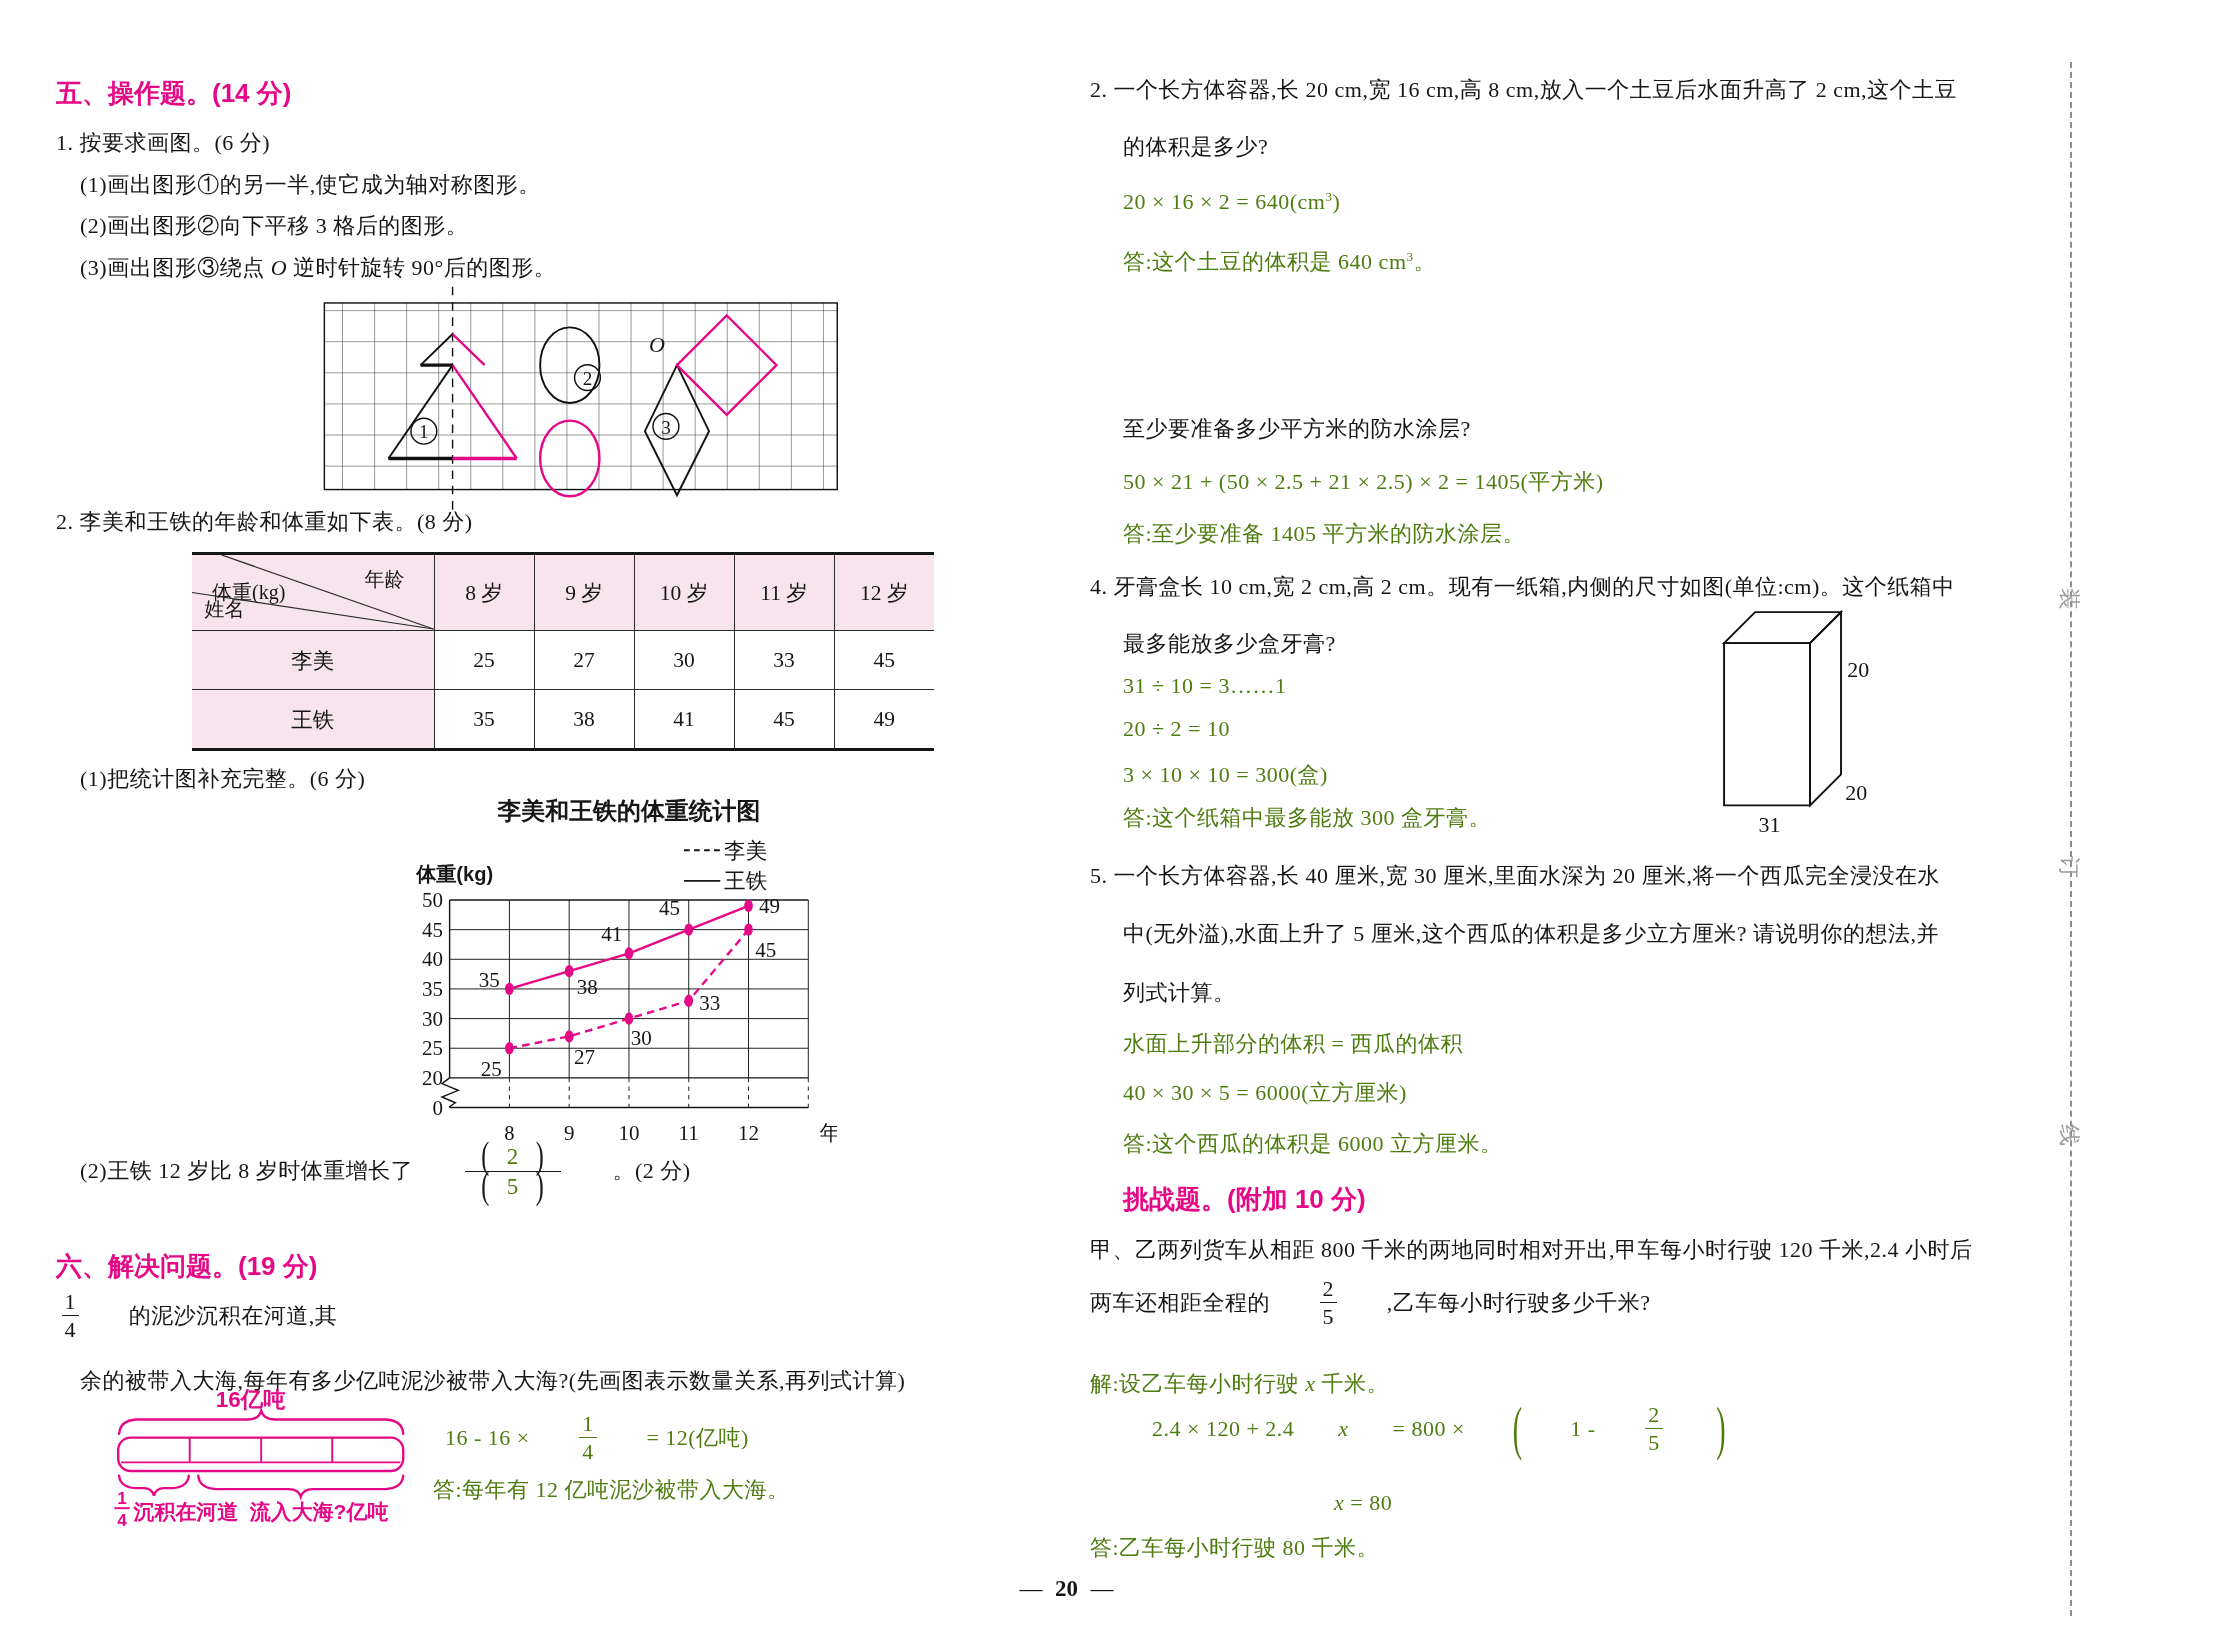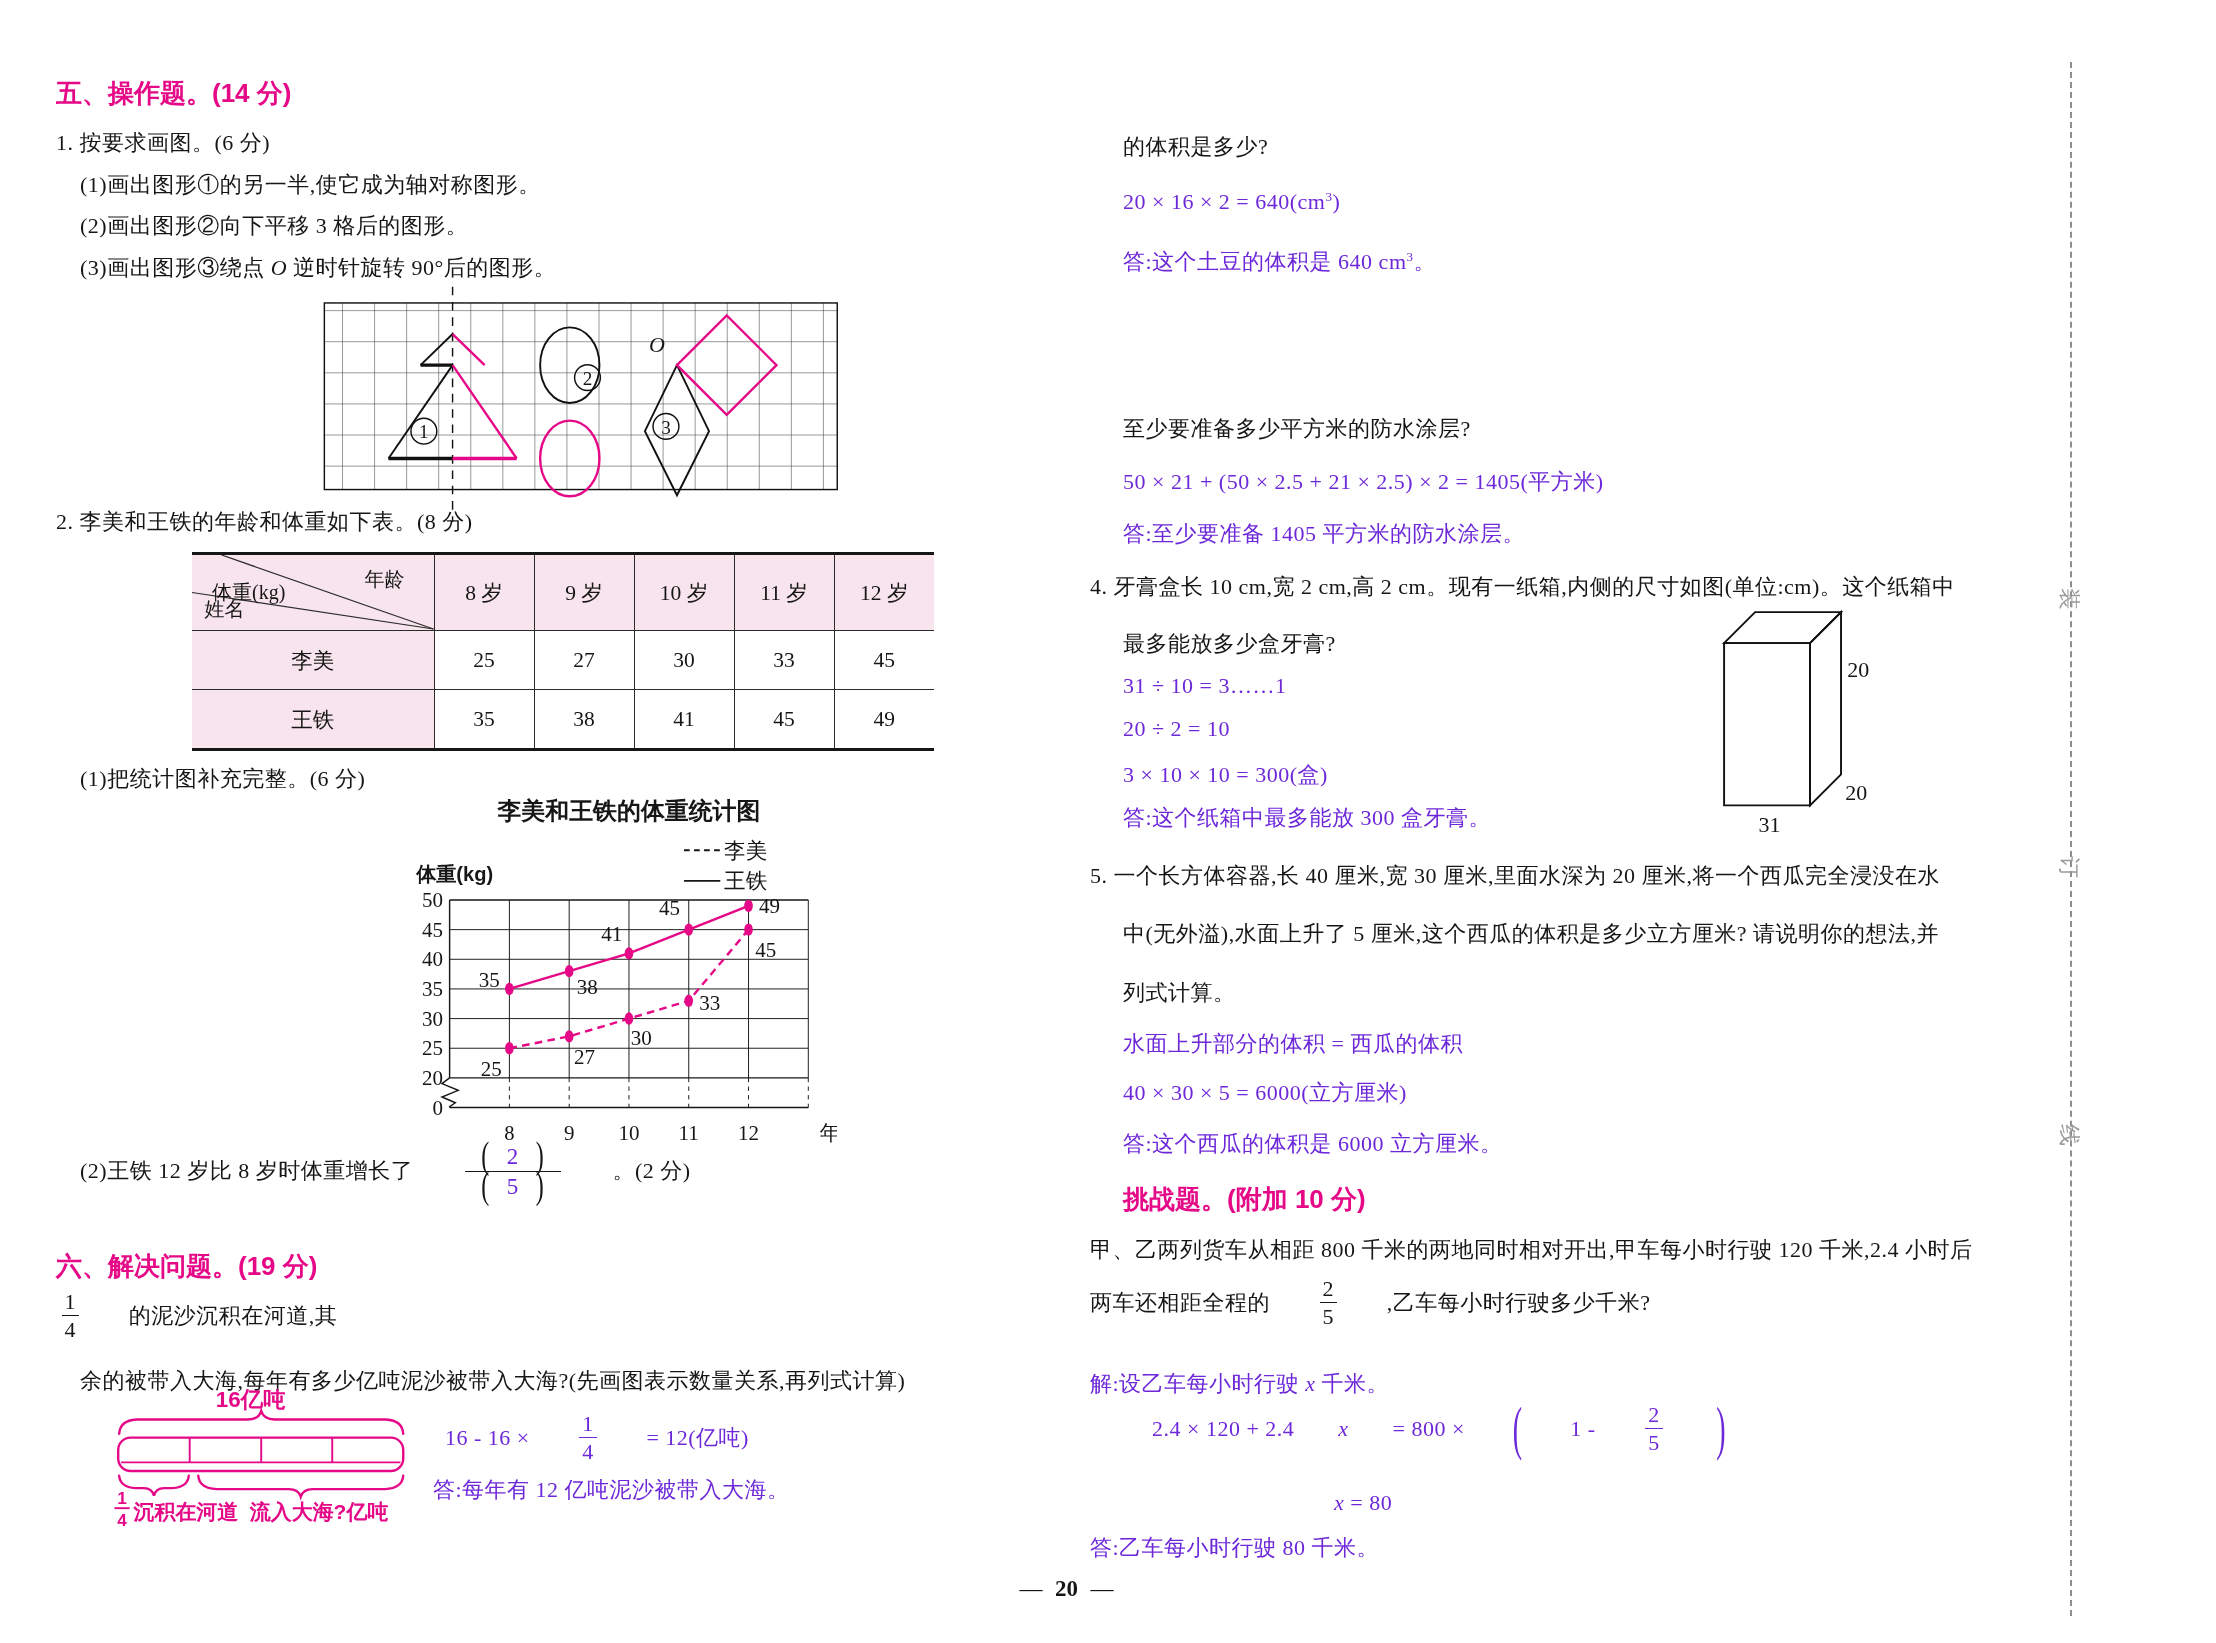--- a/index.html
+++ b/index.html
@@ -1,20 +1,20 @@
 <!DOCTYPE html>
 <html style="font-size:7.7px"><head>
 <meta charset="utf-8">
 <style>
   html,body{margin:0;padding:0;background:#ffffff;}
   #page{position:relative;width:2216px;height:1644px;background:#fff;overflow:hidden;
         font-family:"Liberation Serif","DejaVu Serif",serif;color:#161616;font-size:22px;}
   .abs{position:absolute;}
   .line{white-space:nowrap;letter-spacing:0.5px;}
-  .mag{color:#6d28d9;}
+  .mag{color:#4d7c0f;}
   .sechead{font-family:"Liberation Sans","DejaVu Sans",sans-serif;font-weight:bold;font-size:26px;color:#e50887;white-space:nowrap;}
   .it{font-style:italic;font-family:"Liberation Serif",serif;}
   .sup{vertical-align:super;font-size:13px;line-height:0;}
   .fline{display:flex;align-items:center;white-space:nowrap;letter-spacing:0.5px;gap:44px;}
   
   .frac{display:inline-flex;flex-direction:column;align-items:center;line-height:1;vertical-align:middle;margin:0 5.7px;}
   .frac .fn{padding:0 2.9px 2.4px;}
   .frac .fd{border-top:1.4px solid currentColor;padding:2.9px 2.9px 0;}
   
   .pfrac{display:inline-flex;flex-direction:column;align-items:center;margin:0 7.7px;}
@@ -263,20 +263,21 @@
   <div class="abs fline mag" style="left:445px;top:1413px">
     <span>16 - 16 ×</span>
     <span class="frac">
         <span class="fn">1</span>
         <span class="fd">4</span>
       </span>
     <span>= 12(亿吨)</span>
   </div>
   <div class="abs line mag" style="left:433px;top:1475px">答:每年有 12 亿吨泥沙被带入大海。</div>
 
+  <div class="abs line" style="left:1090px;top:75px">2. 一个长方体容器,长 20 cm,宽 16 cm,高 8 cm,放入一个土豆后水面升高了 2 cm,这个土豆</div>
   <div class="abs line" style="left:1123px;top:132px">的体积是多少?</div>
   <div class="abs line mag" style="left:1123px;top:189px"><span>20 × 16 × 2 = 640(cm</span><span class="sup">3</span><span>)</span></div>
   <div class="abs line mag" style="left:1123px;top:247px"><span>答:这个土豆的体积是 640 cm</span><span class="sup">3</span><span>。</span></div>
 
   <div class="abs line" style="left:1123px;top:414px">至少要准备多少平方米的防水涂层?</div>
   <div class="abs line mag" style="left:1123px;top:467px">50 × 21 + (50 × 2.5 + 21 × 2.5) × 2 = 1405(平方米)</div>
   <div class="abs line mag" style="left:1123px;top:519px">答:至少要准备 1405 平方米的防水涂层。</div>
 
   <div class="abs line" style="left:1090px;top:572px">4. 牙膏盒长 10 cm,宽 2 cm,高 2 cm。现有一纸箱,内侧的尺寸如图(单位:cm)。这个纸箱中</div>
   <div class="abs line" style="left:1123px;top:629px">最多能放多少盒牙膏?</div>

